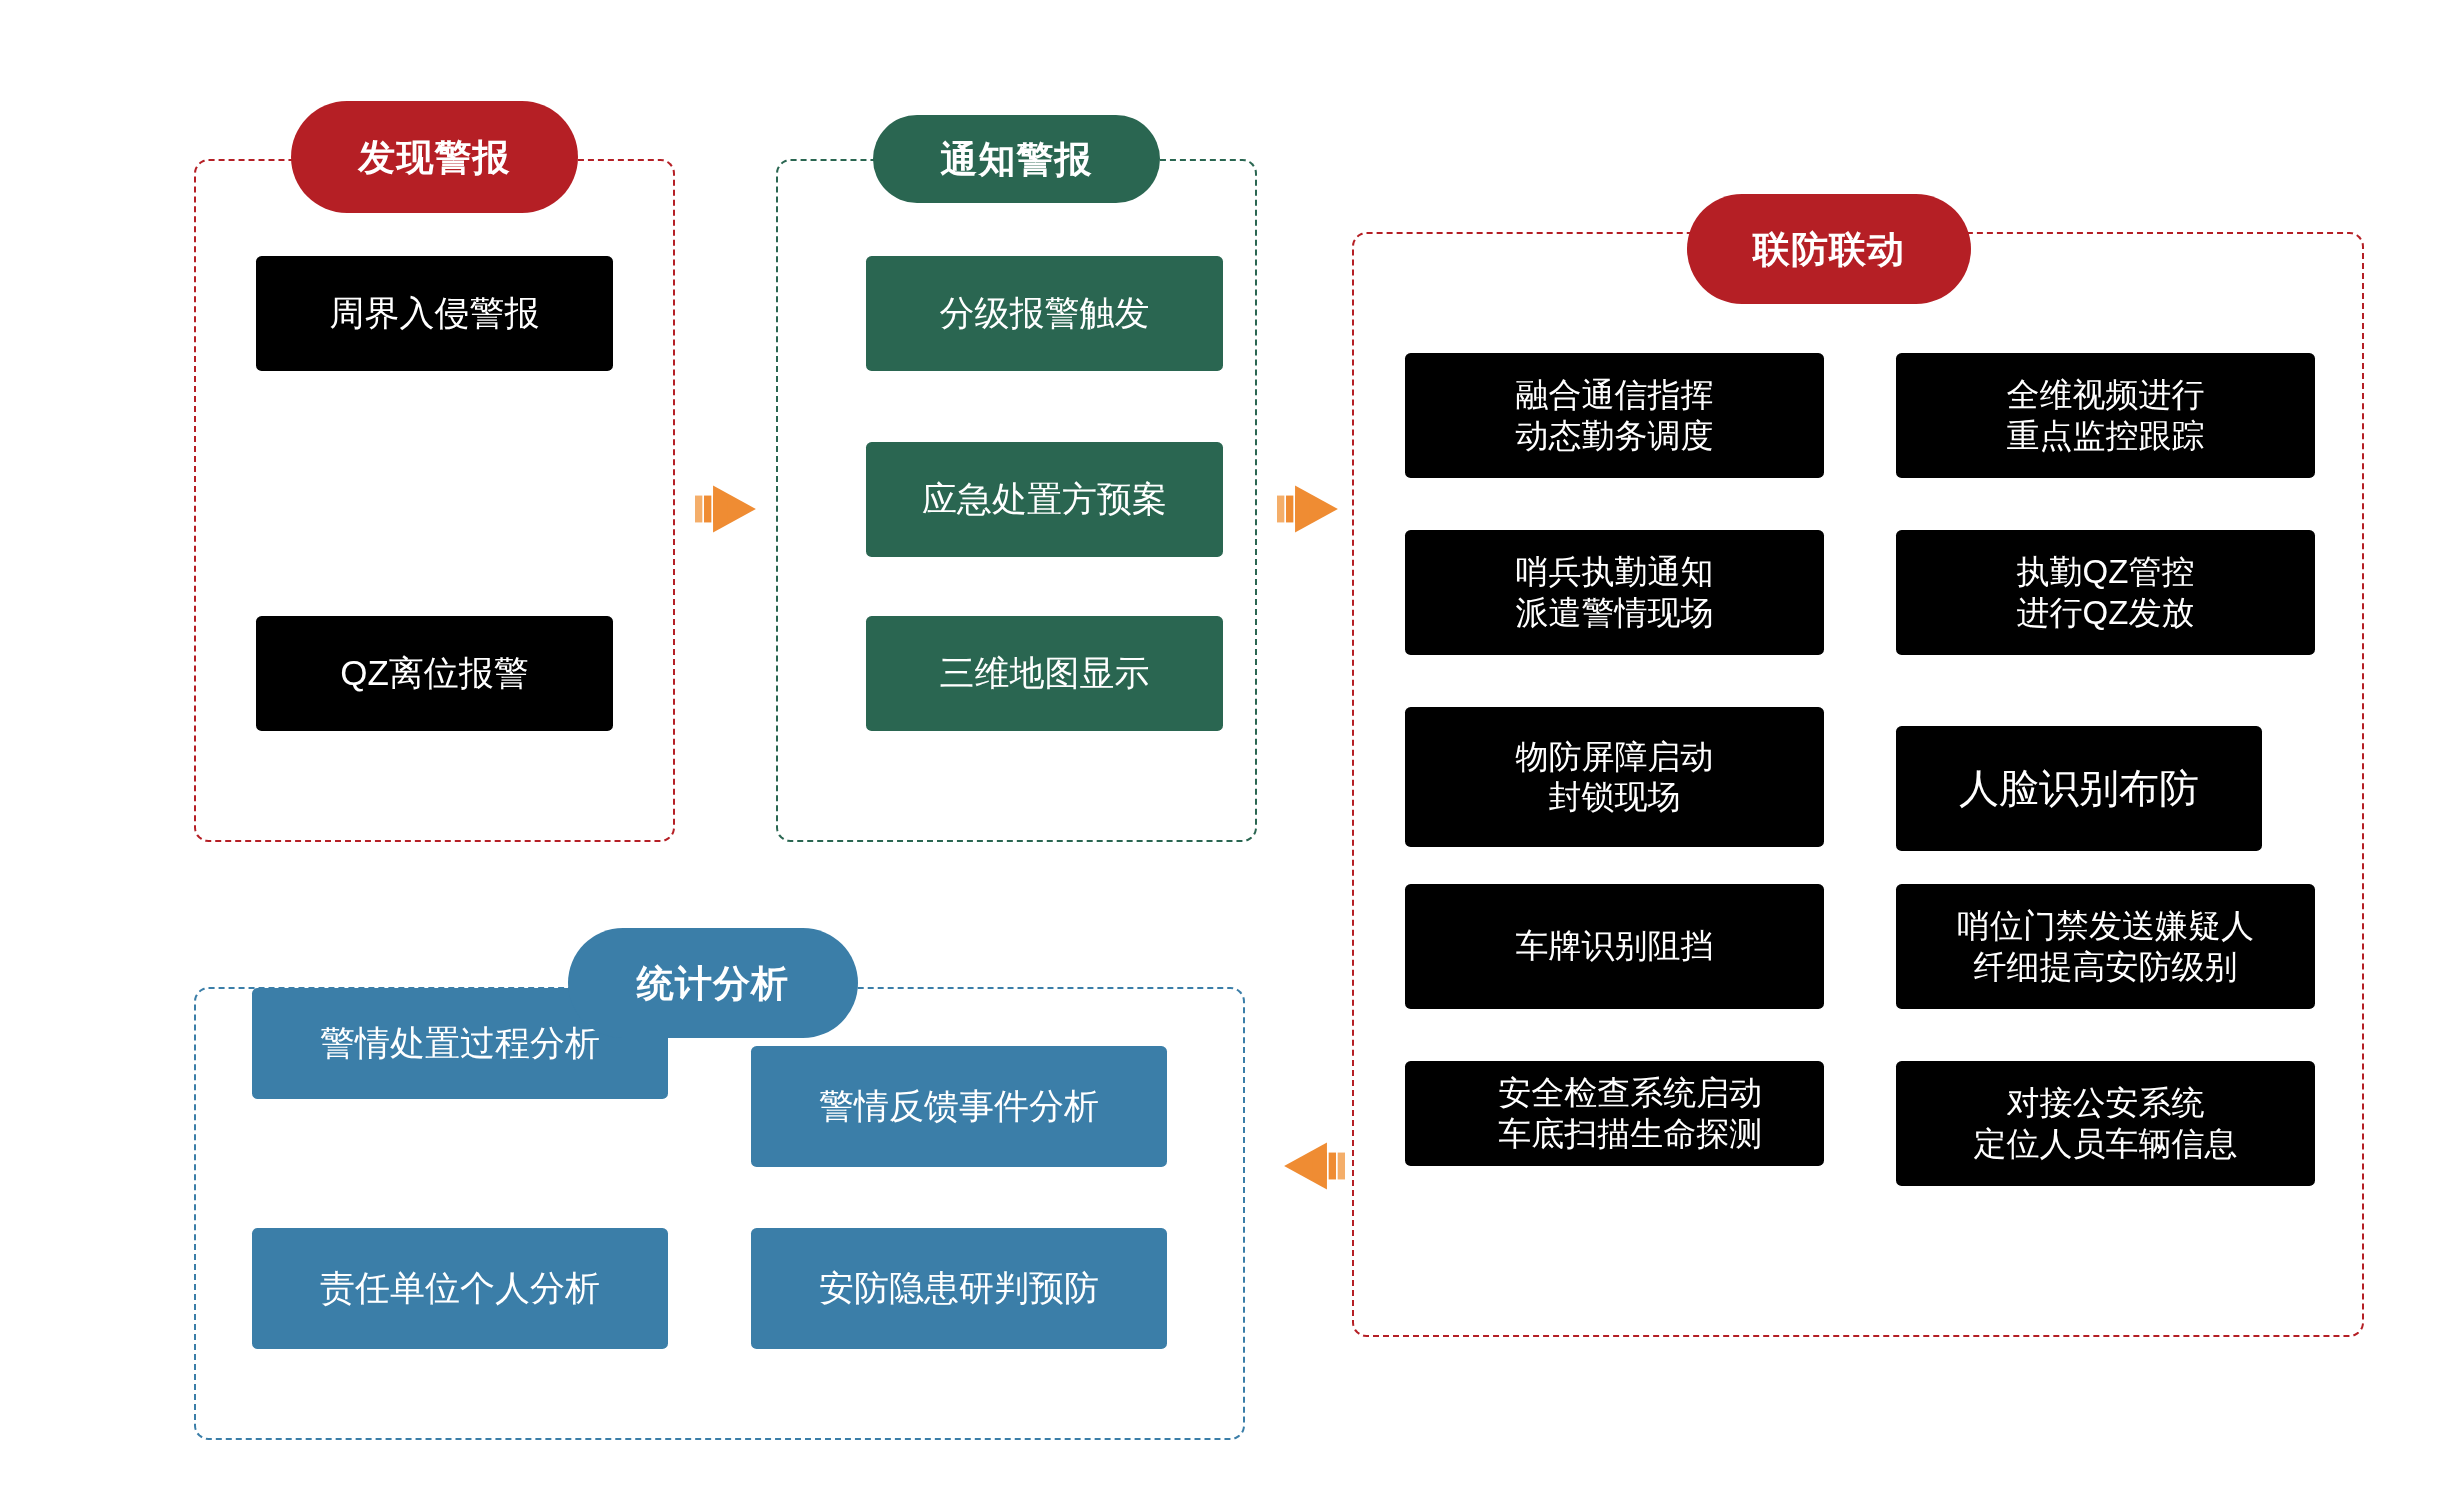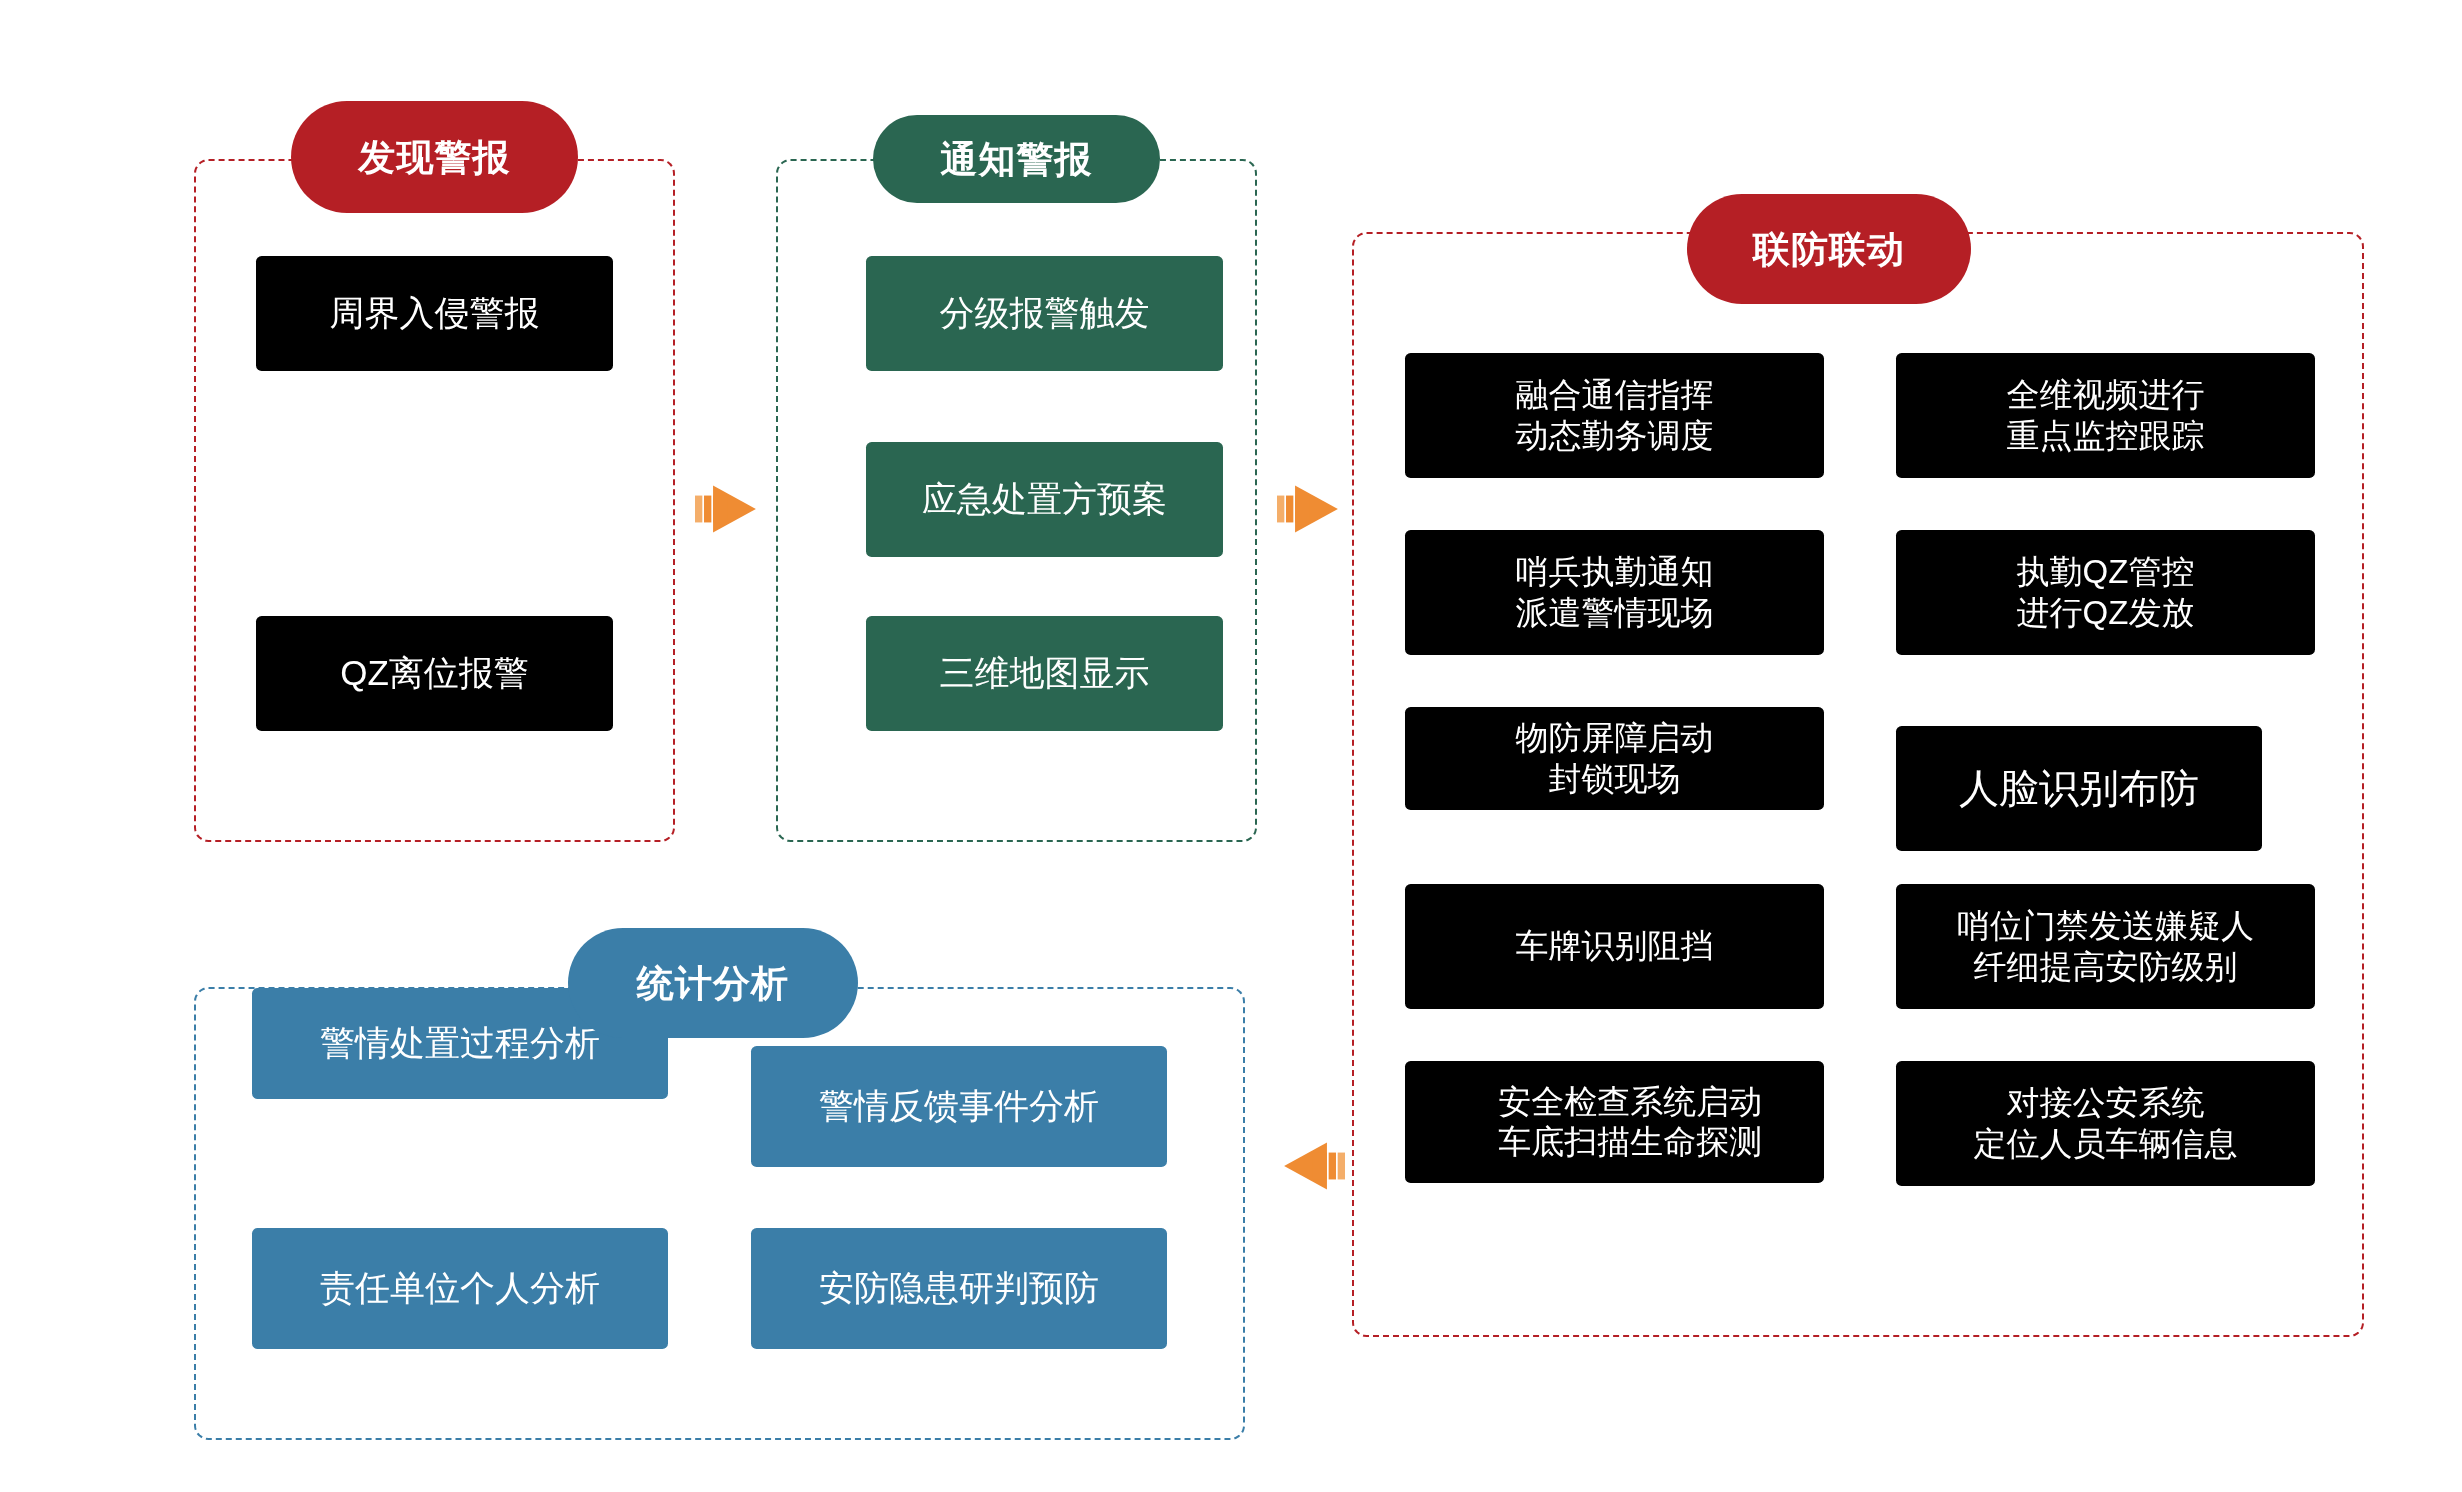--- a/index.html
+++ b/index.html
@@ -79,24 +79,24 @@
   </div>
 
   <div class="panel red" style="left:1352px;top:232px;width:1012px;height:1105px;"></div>
 
   <div class="pill red" style="left:1687px;top:194px;width:284px;height:110px;font-size:37px;">联防联动</div>
 
   <div class="card red" style="left:1405px;top:353px;width:419px;height:125px;font-size:33px;">融合通信指挥
 动态勤务调度</div>
   <div class="card red" style="left:1405px;top:530px;width:419px;height:125px;font-size:33px;">哨兵执勤通知
 派遣警情现场</div>
-  <div class="card red" style="left:1405px;top:707px;width:419px;height:103px;font-size:33px;">物防屏障启动
+  <div class="card red" style="left:1405px;top:707px;width:419px;height:140px;font-size:33px;">物防屏障启动
 封锁现场</div>
   <div class="card red" style="left:1405px;top:884px;width:419px;height:125px;font-size:33px;">车牌识别阻挡</div>
-  <div class="card red" style="left:1405px;top:1061px;width:419px;height:122px;font-size:33px;padding-left:37px;">安全检查系统启动
+  <div class="card red" style="left:1405px;top:1061px;width:419px;height:105px;font-size:33px;padding-left:37px;">安全检查系统启动
 车底扫描生命探测</div>
 
   <div class="card red" style="left:1896px;top:353px;width:419px;height:125px;font-size:33px;">全维视频进行
 重点监控跟踪</div>
   <div class="card red" style="left:1896px;top:530px;width:419px;height:125px;font-size:33px;">执勤QZ管控
 进行QZ发放</div>
   <div class="card red" style="left:1896px;top:707px;width:366px;height:125px;font-size:40px;margin-top:19px;">人脸识别布防</div>
   <div class="card red" style="left:1896px;top:884px;width:419px;height:125px;font-size:33px;">哨位门禁发送嫌疑人
 纤细提高安防级别</div>
   <div class="card red" style="left:1896px;top:1061px;width:419px;height:125px;font-size:33px;">对接公安系统

